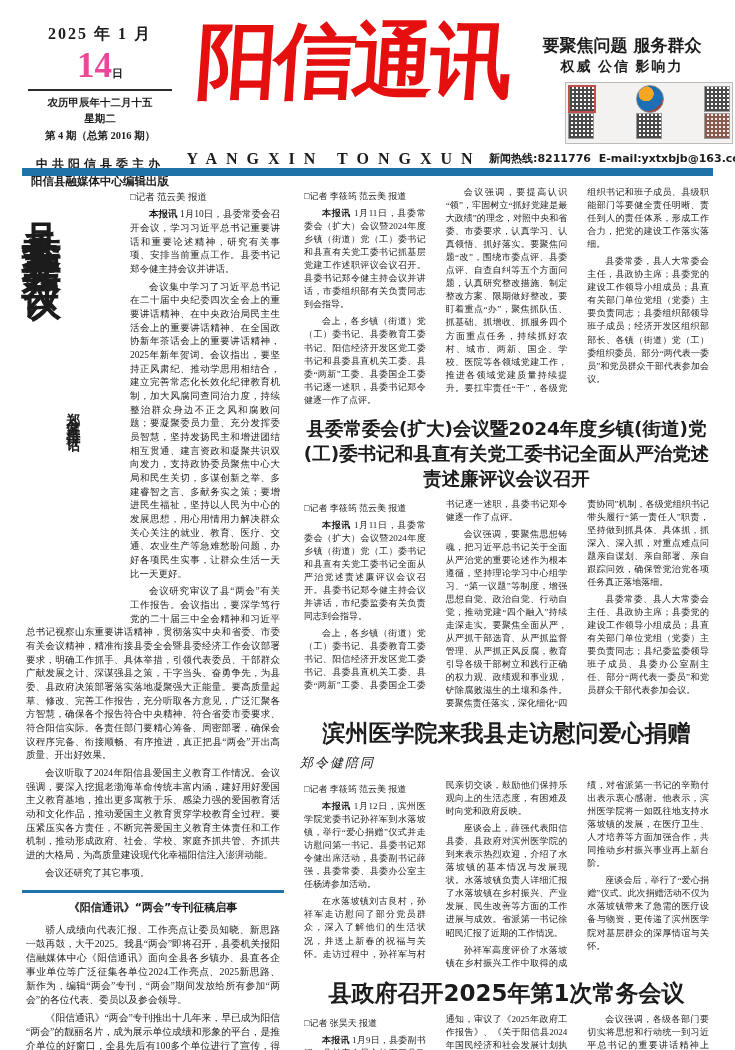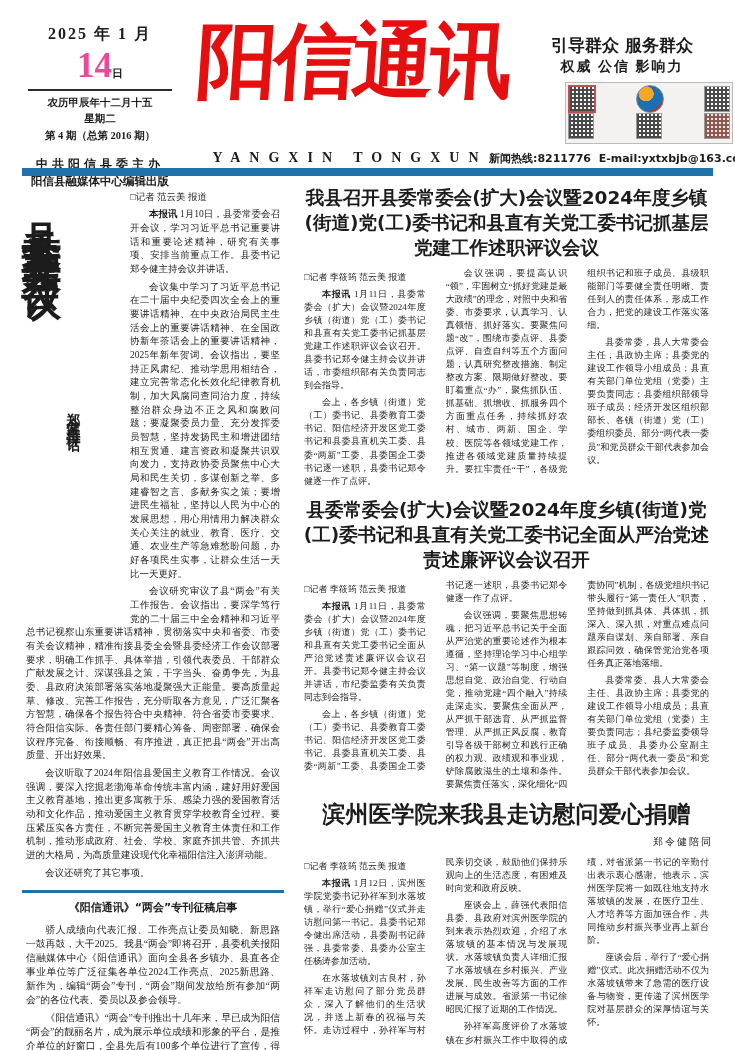--- a/index.html
+++ b/index.html
@@ -16,22 +16,22 @@
   .m-date2 .day{color:#ec4899;font-size:35px;font-family:"Liberation Serif",serif;}
   .m-date2 .ri{font-size:11px;font-weight:bold;}
   .m-rule{border-top:2px solid #2b2b2b;margin:3px 6px 4px 6px;}
   .m-small{font-size:10.5px;font-weight:bold;line-height:1.55;}
   .m-org{font-size:12px;font-weight:bold;letter-spacing:4px;margin-top:12px;}
   .m-pub{font-size:11.5px;font-weight:bold;margin-top:1px;}
   .m-title{position:absolute;left:180px;top:10px;width:345px;text-align:center;
     color:#e60f0f;font-size:82px;font-weight:900;line-height:1.25;
     font-family:"DejaVu Sans",sans-serif;letter-spacing:-4px;
     transform:skewX(-4deg);white-space:nowrap;}
-  .m-pinyin{position:absolute;left:200px;top:150px;width:300px;text-align:center;
-    font-size:14px;font-weight:bold;letter-spacing:9px;font-family:"Liberation Serif",serif;}
+  .m-pinyin{position:absolute;left:184px;top:150px;width:300px;text-align:center;
+    font-size:16px;font-weight:bold;letter-spacing:9px;font-family:"Liberation Serif",serif;}
   .m-slogan1{position:absolute;right:28px;top:34px;width:170px;text-align:center;
     font-size:17px;font-weight:900;font-family:"DejaVu Sans",sans-serif;}
   .m-slogan2{position:absolute;right:28px;top:58px;width:170px;text-align:center;
     font-size:14px;font-weight:bold;letter-spacing:2px;}
   .m-qr{position:absolute;right:2px;top:82px;width:168px;height:62px;
     border:1px solid #bbb;background:#f3f2f0;padding:2px;box-sizing:border-box;}
   .qr-row{display:flex;align-items:center;justify-content:space-between;height:27px;}
   .qr{width:24px;height:24px;background:
       repeating-linear-gradient(0deg,#4a4a4a 0 2px,transparent 2px 4px),
       repeating-linear-gradient(90deg,#4a4a4a 0 2px,#fff 2px 4px);
@@ -66,41 +66,41 @@
   
   .b-head{font-size:11px;font-weight:900;text-align:center;margin:4px 0 8px 0;
     font-family:"DejaVu Sans",sans-serif;}
   .col-left .b-para{font-size:9.8px;}
   
   .art{margin-bottom:10px;}
   .art h2{margin:0 0 6px 0;text-align:center;font-weight:900;
     font-family:"DejaVu Sans",sans-serif;}
   .h-two{font-size:18.5px;line-height:1.35;}
   .h-one{font-size:23px;line-height:1.2;}
-  .h-sub{text-align:right;font-size:10px;margin:2px 0 7px 0;letter-spacing:2px;}
+  .h-sub{text-align:left;font-size:13px;margin:2px 0 7px 0;letter-spacing:2px;font-style:italic;}
   .cols{column-count:3;column-gap:12px;}
   .cols .para,.cols .byline{font-size:9px;line-height:1.45;font-family:Liberation Serif, serif;}
 </style>
 </head>
 <body>
 
 <div class="masthead">
   <div class="m-left">
     <div class="m-date1">2025 年 1 月</div>
     <div class="m-date2"><span class="day">14</span><span class="ri">日</span></div>
     <div class="m-rule"></div>
     <div class="m-small">农历甲辰年十二月十五</div>
     <div class="m-small">星期二</div>
     <div class="m-small">第 4 期（总第 2016 期）</div>
     <div class="m-org">中共阳信县委主办</div>
     <div class="m-pub">阳信县融媒体中心编辑出版</div>
   </div>
   <div class="m-title">阳信通讯</div>
   <div class="m-pinyin">YANGXIN TONGXUN</div>
-  <div class="m-slogan1">引导群众 服务群众</div>
+  <div class="m-slogan1">要聚焦问题 服务群众</div>
   <div class="m-slogan2">权威 公信 影响力</div>
   <div class="m-qr">
     <div class="qr-row">
       <span class="qr red"></span>
       <span class="qr-label"></span>
       <span class="qr-badge"></span>
       <span class="qr-label"></span>
       <span class="qr"></span>
     </div>
     <div class="qr-row">
@@ -141,21 +141,20 @@
       <p class="para b-para">骄人成绩向代表汇报、工作亮点让委员知晓、新思路一鼓再鼓，大干2025。我县“两会”即将召开，县委机关报阳信融媒体中心《阳信通讯》面向全县各乡镇办、县直各企事业单位等广泛征集各单位2024工作亮点、2025新思路、新作为，编辑“两会”专刊，“两会”期间发放给所有参加“两会”的各位代表、委员以及参会领导。</p>
           <p class="para b-para">《阳信通讯》“两会”专刊推出十几年来，早已成为阳信“两会”的靓丽名片，成为展示单位成绩和形象的平台，是推介单位的好窗口，全县先后有100多个单位进行了宣传，得到了代表、委员的高度称赞和好评，在社会上引起良好反响。随着《阳信通讯》数字报的上线，报纸影响力进一步扩大，抖音、头条、app等平台同步宣传，形成立体宣传的强大新业态。</p>
         </div>
 
     </div>
   </div>
 
   <div class="col-right">
 
     <div class="art">
-      <h2 class="h-two">我县召开县委常委会(扩大)会议暨2024年度乡镇(街道)党(工)委书记和县直有关党工委书记抓基层党建工作述职评议会议</h2>
       <div class="cols">
         <p class="byline">□记者 李筱筠 范云美 报道</p>
         <p class="para"><b class="lead">本报讯</b><span> 1月11日，县委常委会（扩大）会议暨2024年度乡镇（街道）党（工）委书记和县直有关党工委书记抓基层党建工作述职评议会议召开。县委书记郑令健主持会议并讲话，市委组织部有关负责同志到会指导。</span></p>
         <div>
 
         <p class="para">会上，各乡镇（街道）党（工）委书记、县委教育工委书记、阳信经济开发区党工委书记和县委县直机关工委、县委“两新”工委、县委国企工委书记逐一述职，县委书记郑令健逐一作了点评。</p>
             <p class="para">会议强调，要提高认识“领”，牢固树立“抓好党建是最大政绩”的理念，对照中央和省委、市委要求，认真学习、认真领悟、抓好落实。要聚焦问题“改”，围绕市委点评、县委点评、自查自纠等五个方面问题，认真研究整改措施、制定整改方案、限期做好整改。要盯着重点“办”，聚焦抓队伍、抓基础、抓增收、抓服务四个方面重点任务，持续抓好农村、城市、两新、国企、学校、医院等各领域党建工作，推进各领域党建质量持续提升。要扛牢责任“干”，各级党组织书记和班子成员、县级职能部门等要健全责任明晰、责任到人的责任体系，形成工作合力，把党的建设工作落实落细。</p>
             <p class="para">县委常委，县人大常委会主任，县政协主席；县委党的建设工作领导小组成员；县直有关部门单位党组（党委）主要负责同志；县委组织部领导班子成员；经济开发区组织部部长、各镇（街道）党（工）委组织委员、部分“两代表一委员”和党员群众干部代表参加会议。</p>
           </div>
       </div>

